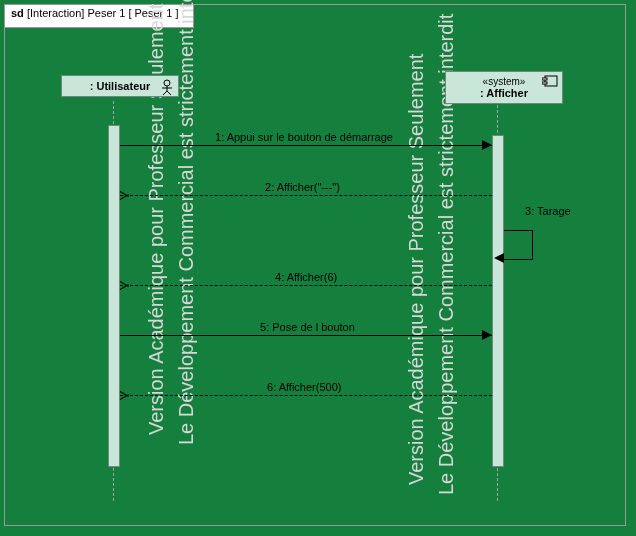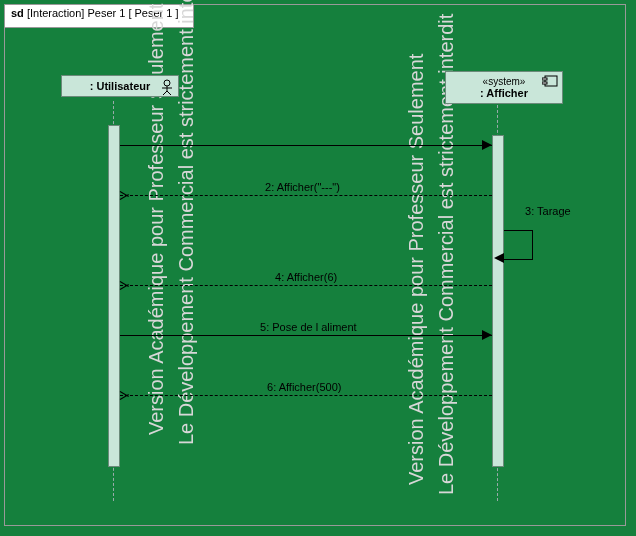--- a/index.html
+++ b/index.html
@@ -68,20 +68,23 @@
     </div>
 
     <div class="dash" style="left:108px;top:96px;height:400px"></div>
     <div class="dash" style="left:492px;top:100px;height:396px"></div>
 
     <div class="bar" style="left:103px;top:120px;height:340px"></div>
     <div class="bar" style="left:487px;top:130px;height:330px"></div>
 
     <div class="msg" style="left:115px;top:140px;width:372px"></div>
     <div class="arrow-r" style="left:477px;top:135px"></div>
+    <div class="lbl" style="left:210px;top:126px">
+      <span>1</span>: <span>Appui sur le bouton de démarrage</span>
+    </div>
 
     <div class="msg dashed" style="left:115px;top:190px;width:372px"></div>
     <div style="position:absolute;left:115px;top:190px" class="open-l"></div>
     <div class="lbl" style="left:260px;top:176px">
       <span>2</span>: <span>Afficher("---")</span>
     </div>
 
     <div class="selfcall" style="left:499px;top:225px;width:28px;height:28px"></div>
     <div class="arrow-l" style="left:489px;top:248px"></div>
     <div class="lbl" style="left:520px;top:200px">
@@ -90,21 +93,21 @@
 
     <div class="msg dashed" style="left:115px;top:280px;width:372px"></div>
     <div style="position:absolute;left:115px;top:280px" class="open-l"></div>
     <div class="lbl" style="left:270px;top:266px">
       <span>4</span>: <span>Afficher(6)</span>
     </div>
 
     <div class="msg" style="left:115px;top:330px;width:372px"></div>
     <div class="arrow-r" style="left:477px;top:325px"></div>
     <div class="lbl" style="left:255px;top:316px">
-      <span>5</span>: <span>Pose de l aliment</span>
+      <span>5</span>: <span>Pose de l bouton</span>
     </div>
 
     <div class="msg dashed" style="left:115px;top:390px;width:372px"></div>
     <div style="position:absolute;left:115px;top:390px" class="open-l"></div>
     <div class="lbl" style="left:262px;top:376px">
       <span>6</span>: <span>Afficher(500)</span>
     </div>
 
   </div>
 </div>

